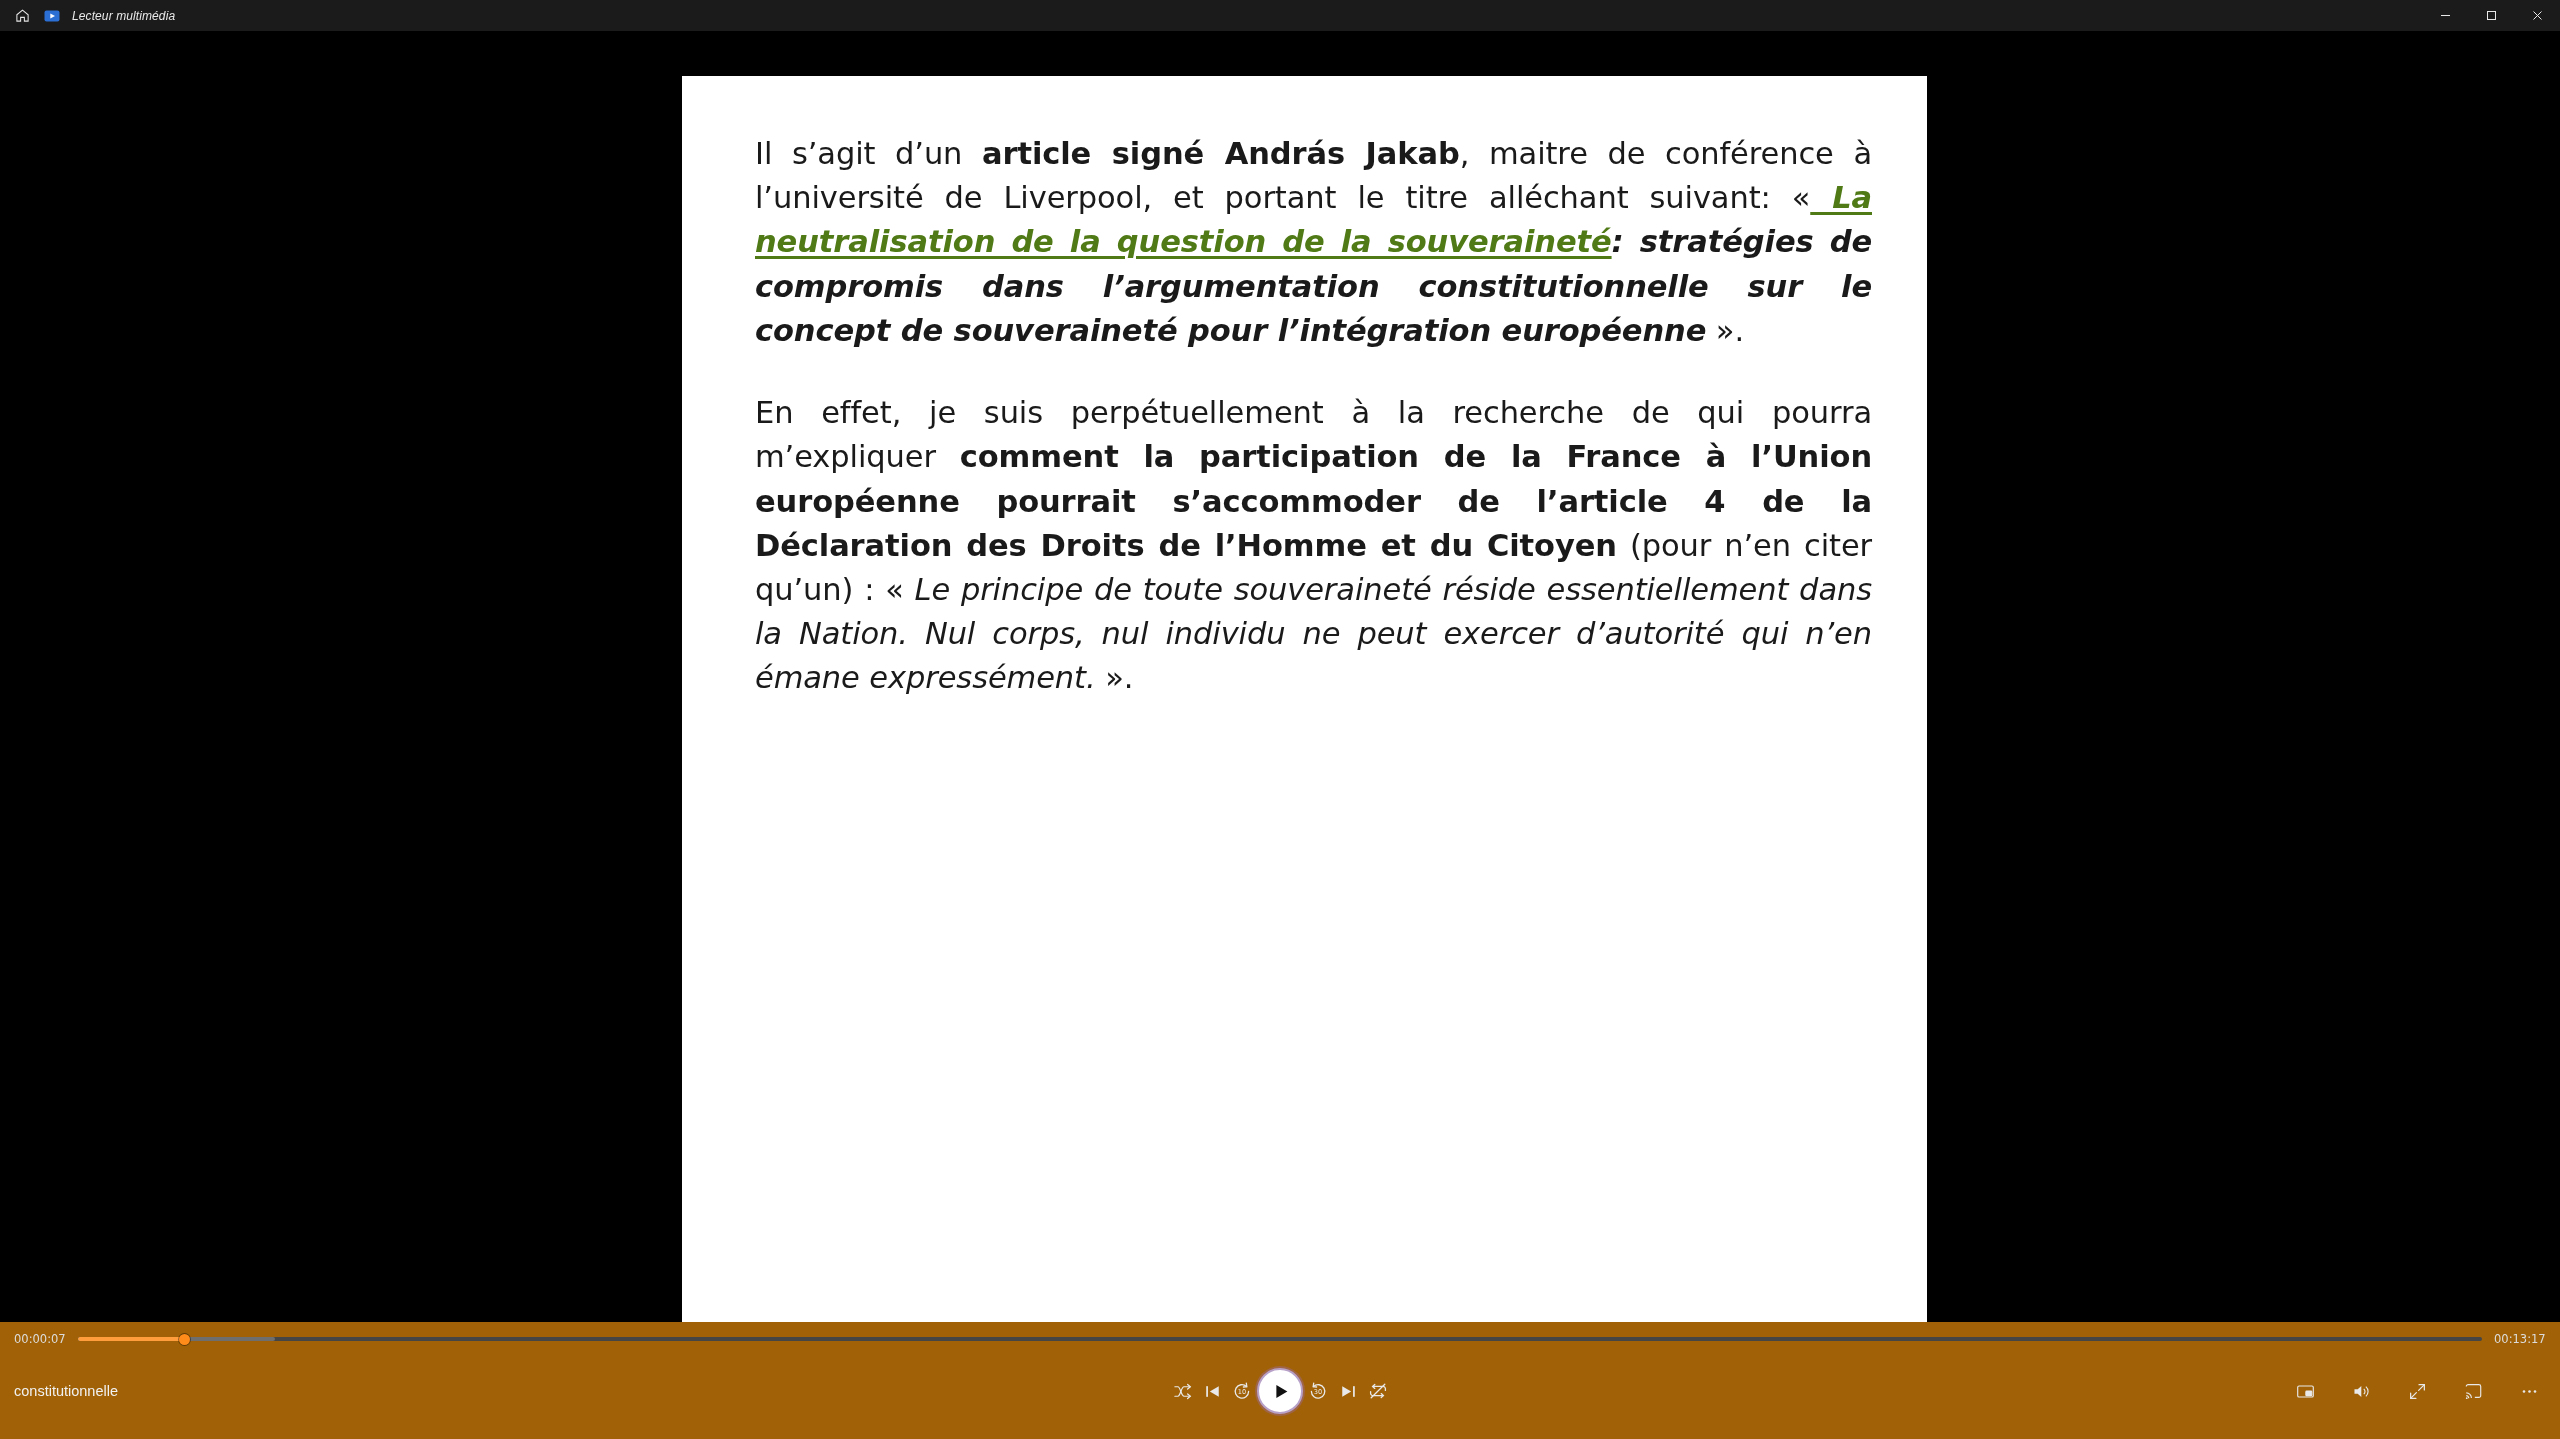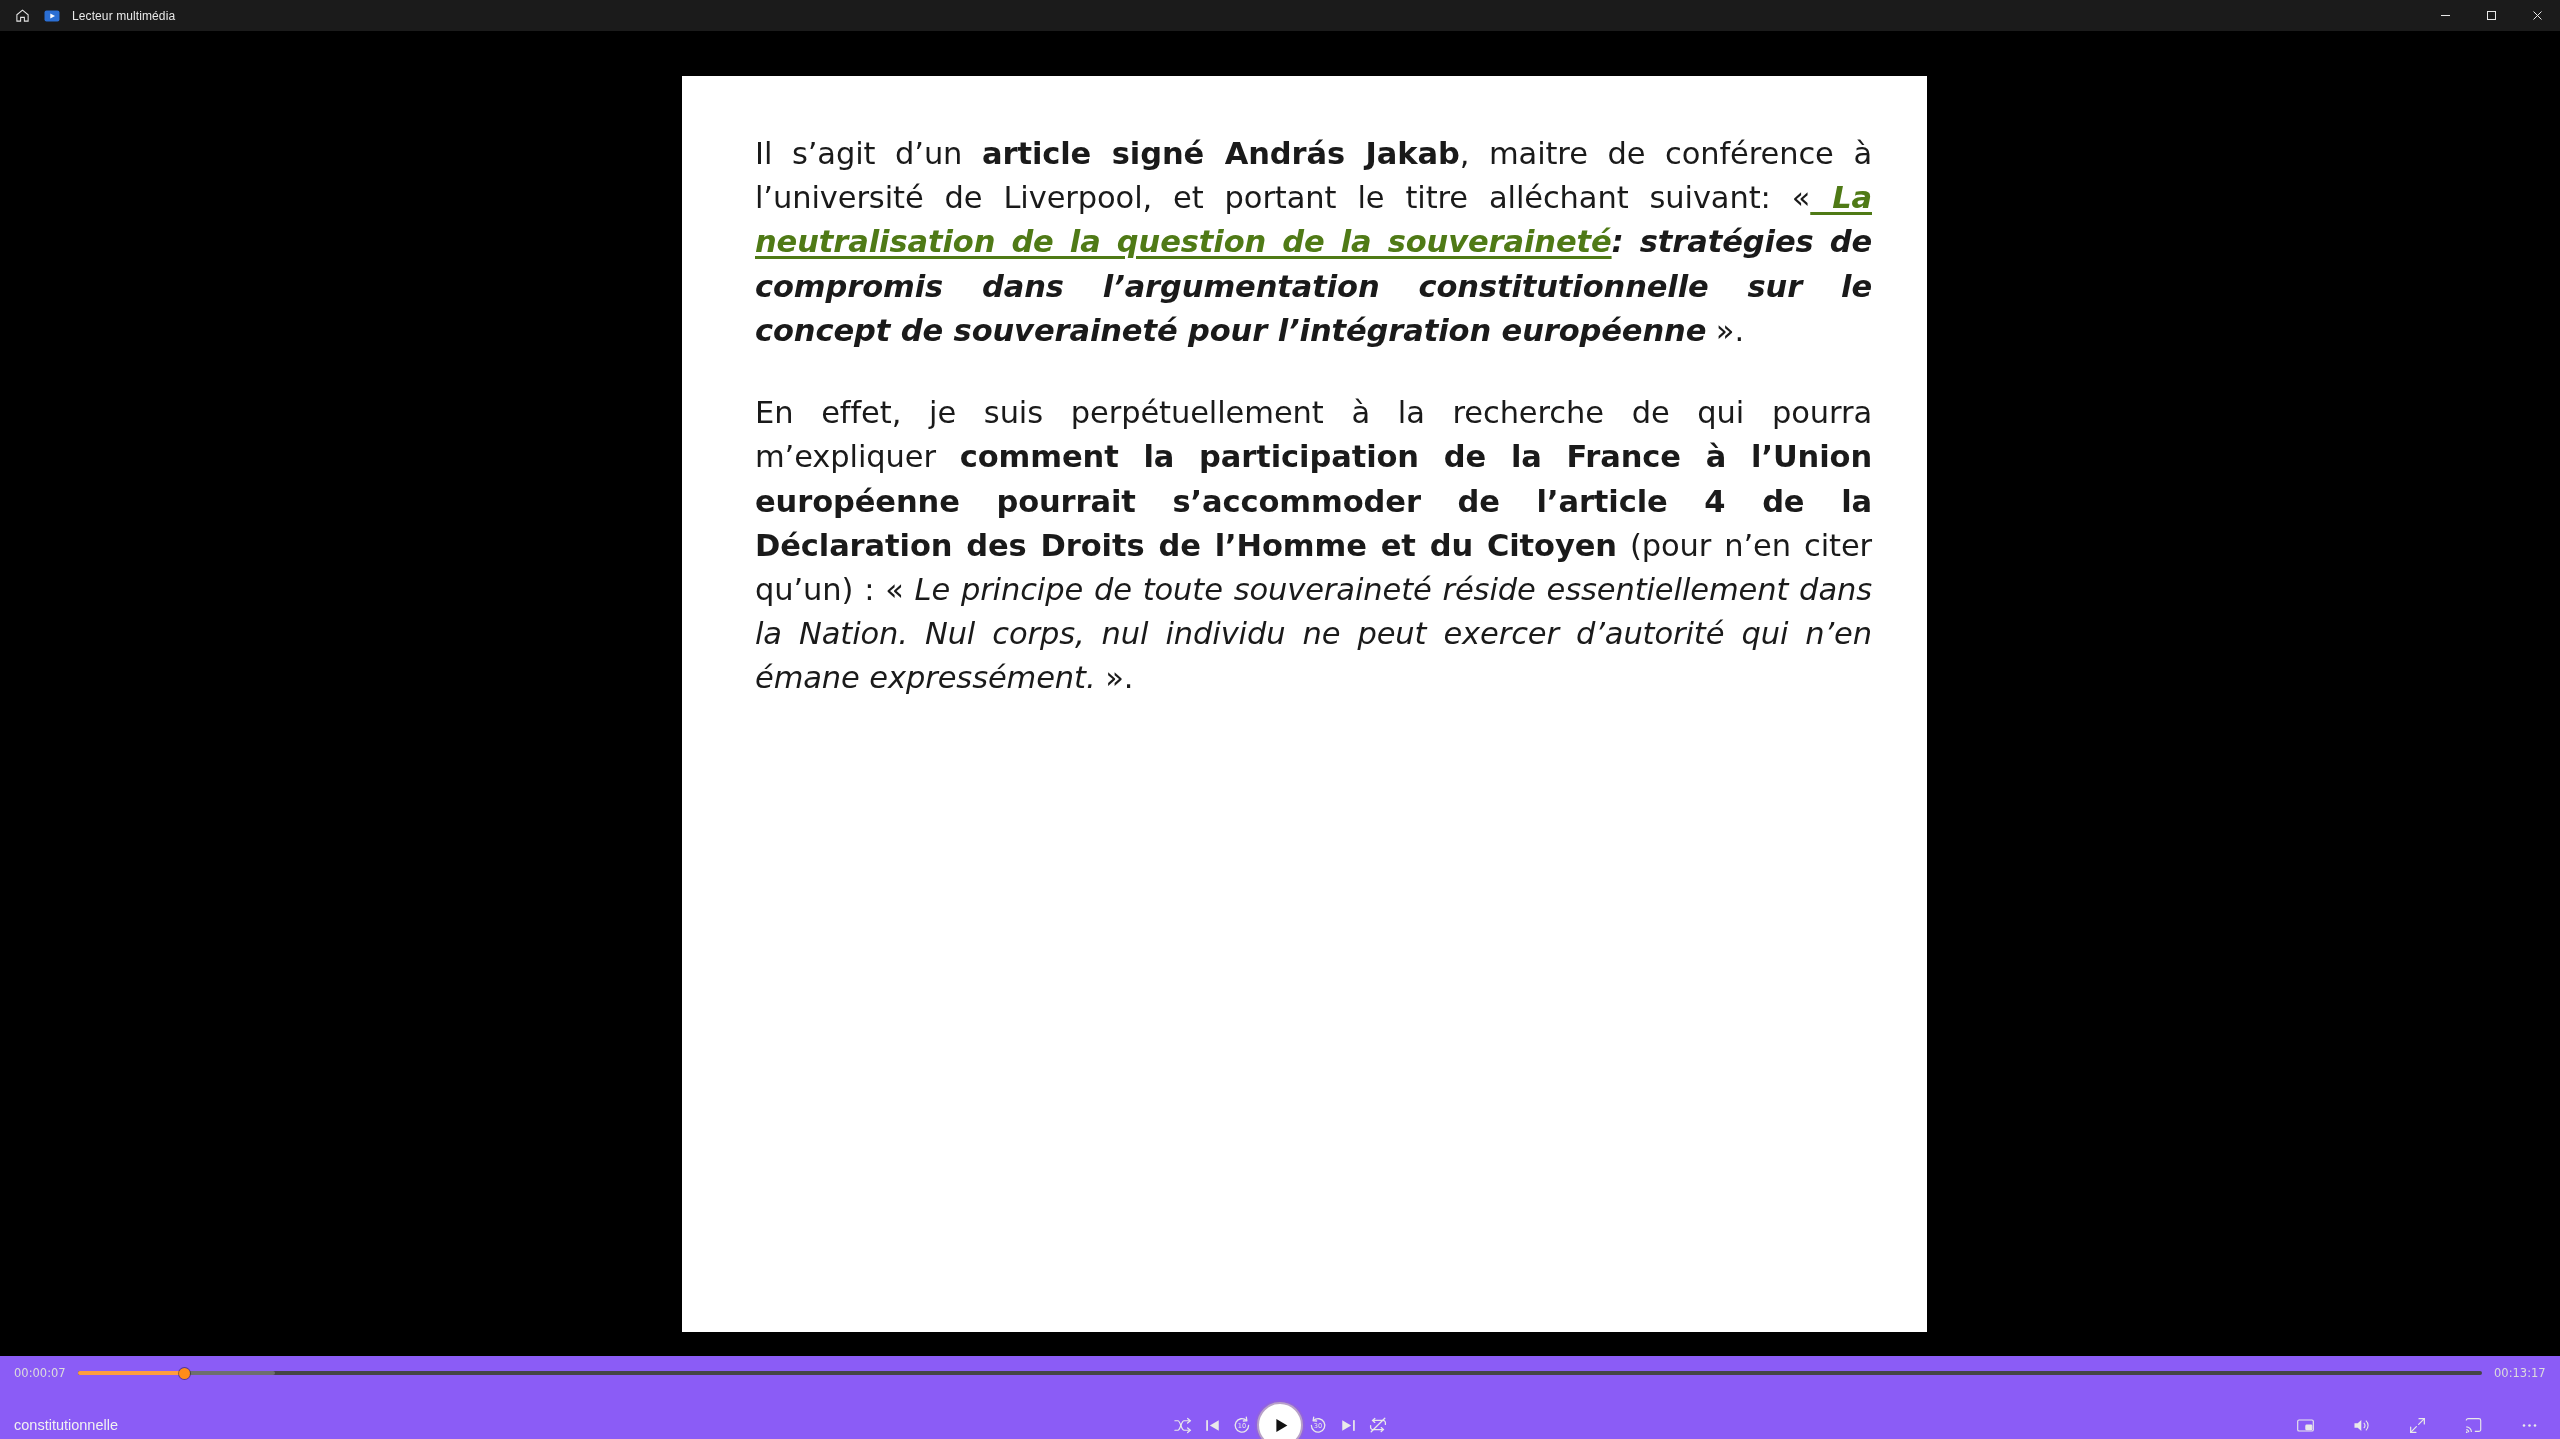--- a/index.html
+++ b/index.html
@@ -23,20 +23,21 @@
     display: flex;
     align-items: center;
     position: relative;
     border-bottom: 1px solid #2a2a2a;
   }
   .tb-left {
     display: flex;
     align-items: center;
     gap: 0px;
     padding-left: 6px;
+    font-style: italic;
   }
   .tb-icon-btn {
     width: 32px;
     height: 30px;
     display: flex;
     align-items: center;
     justify-content: center;
     color: #e6e6e6;
   }
   .tb-icon-btn svg { display: block; }
@@ -113,22 +114,22 @@
     text-decoration: underline;
     text-underline-offset: 4px;
   }
 
   
   .controls {
     position: absolute;
     left: 0;
     right: 0;
     bottom: 0;
-    height: 83px;
-    background: #8b5cf6;
+    height: 117px;
+    background: #a16207;
   }
   .seekrow {
     height: 34px;
     display: flex;
     align-items: center;
     padding: 0 14px;
     gap: 12px;
     box-sizing: border-box;
   }
   .time {

